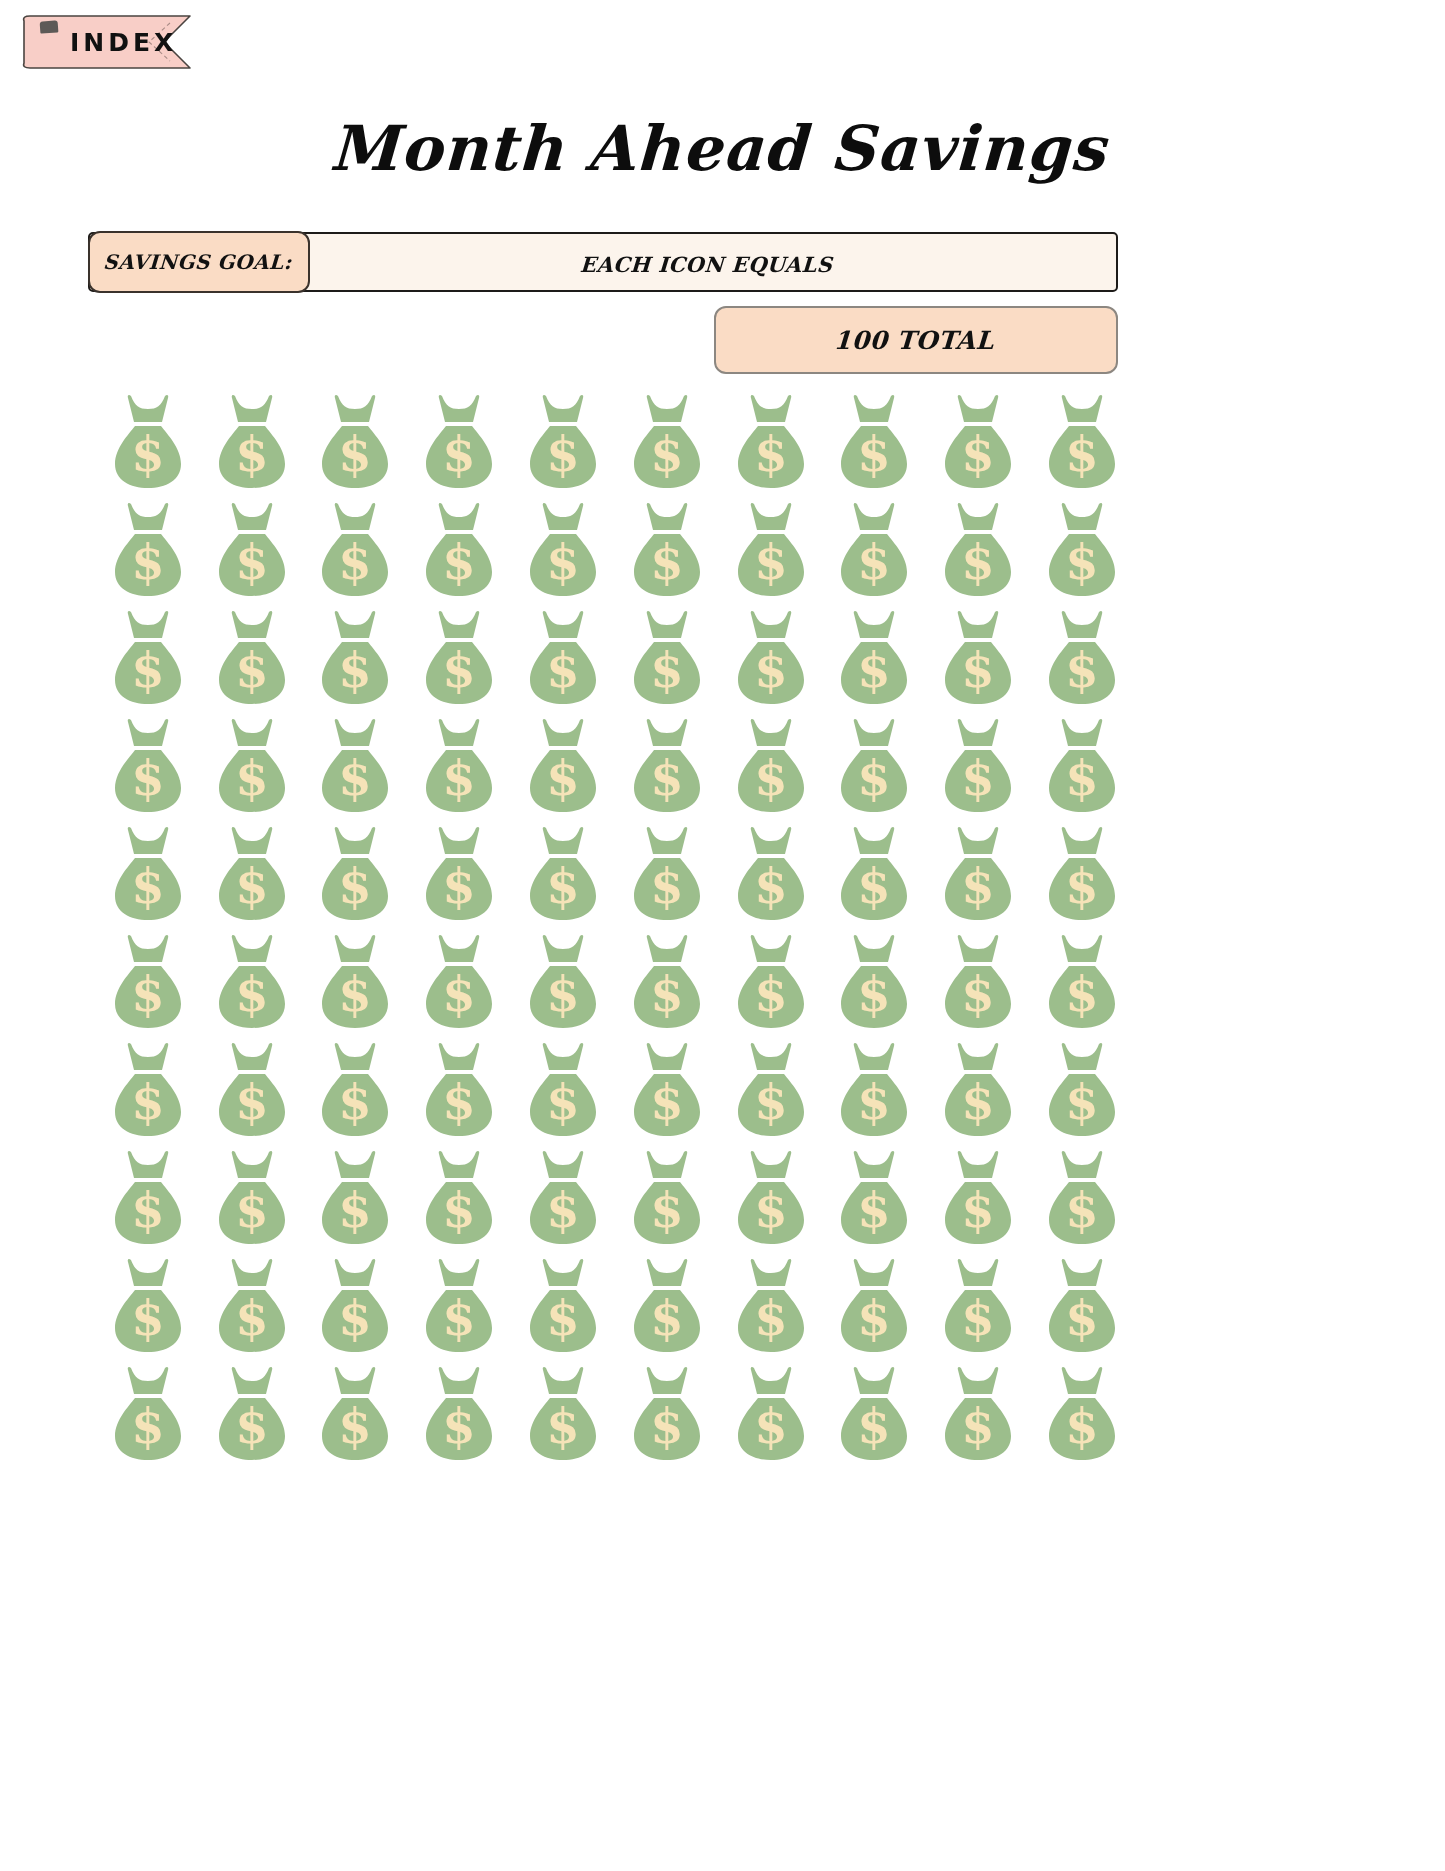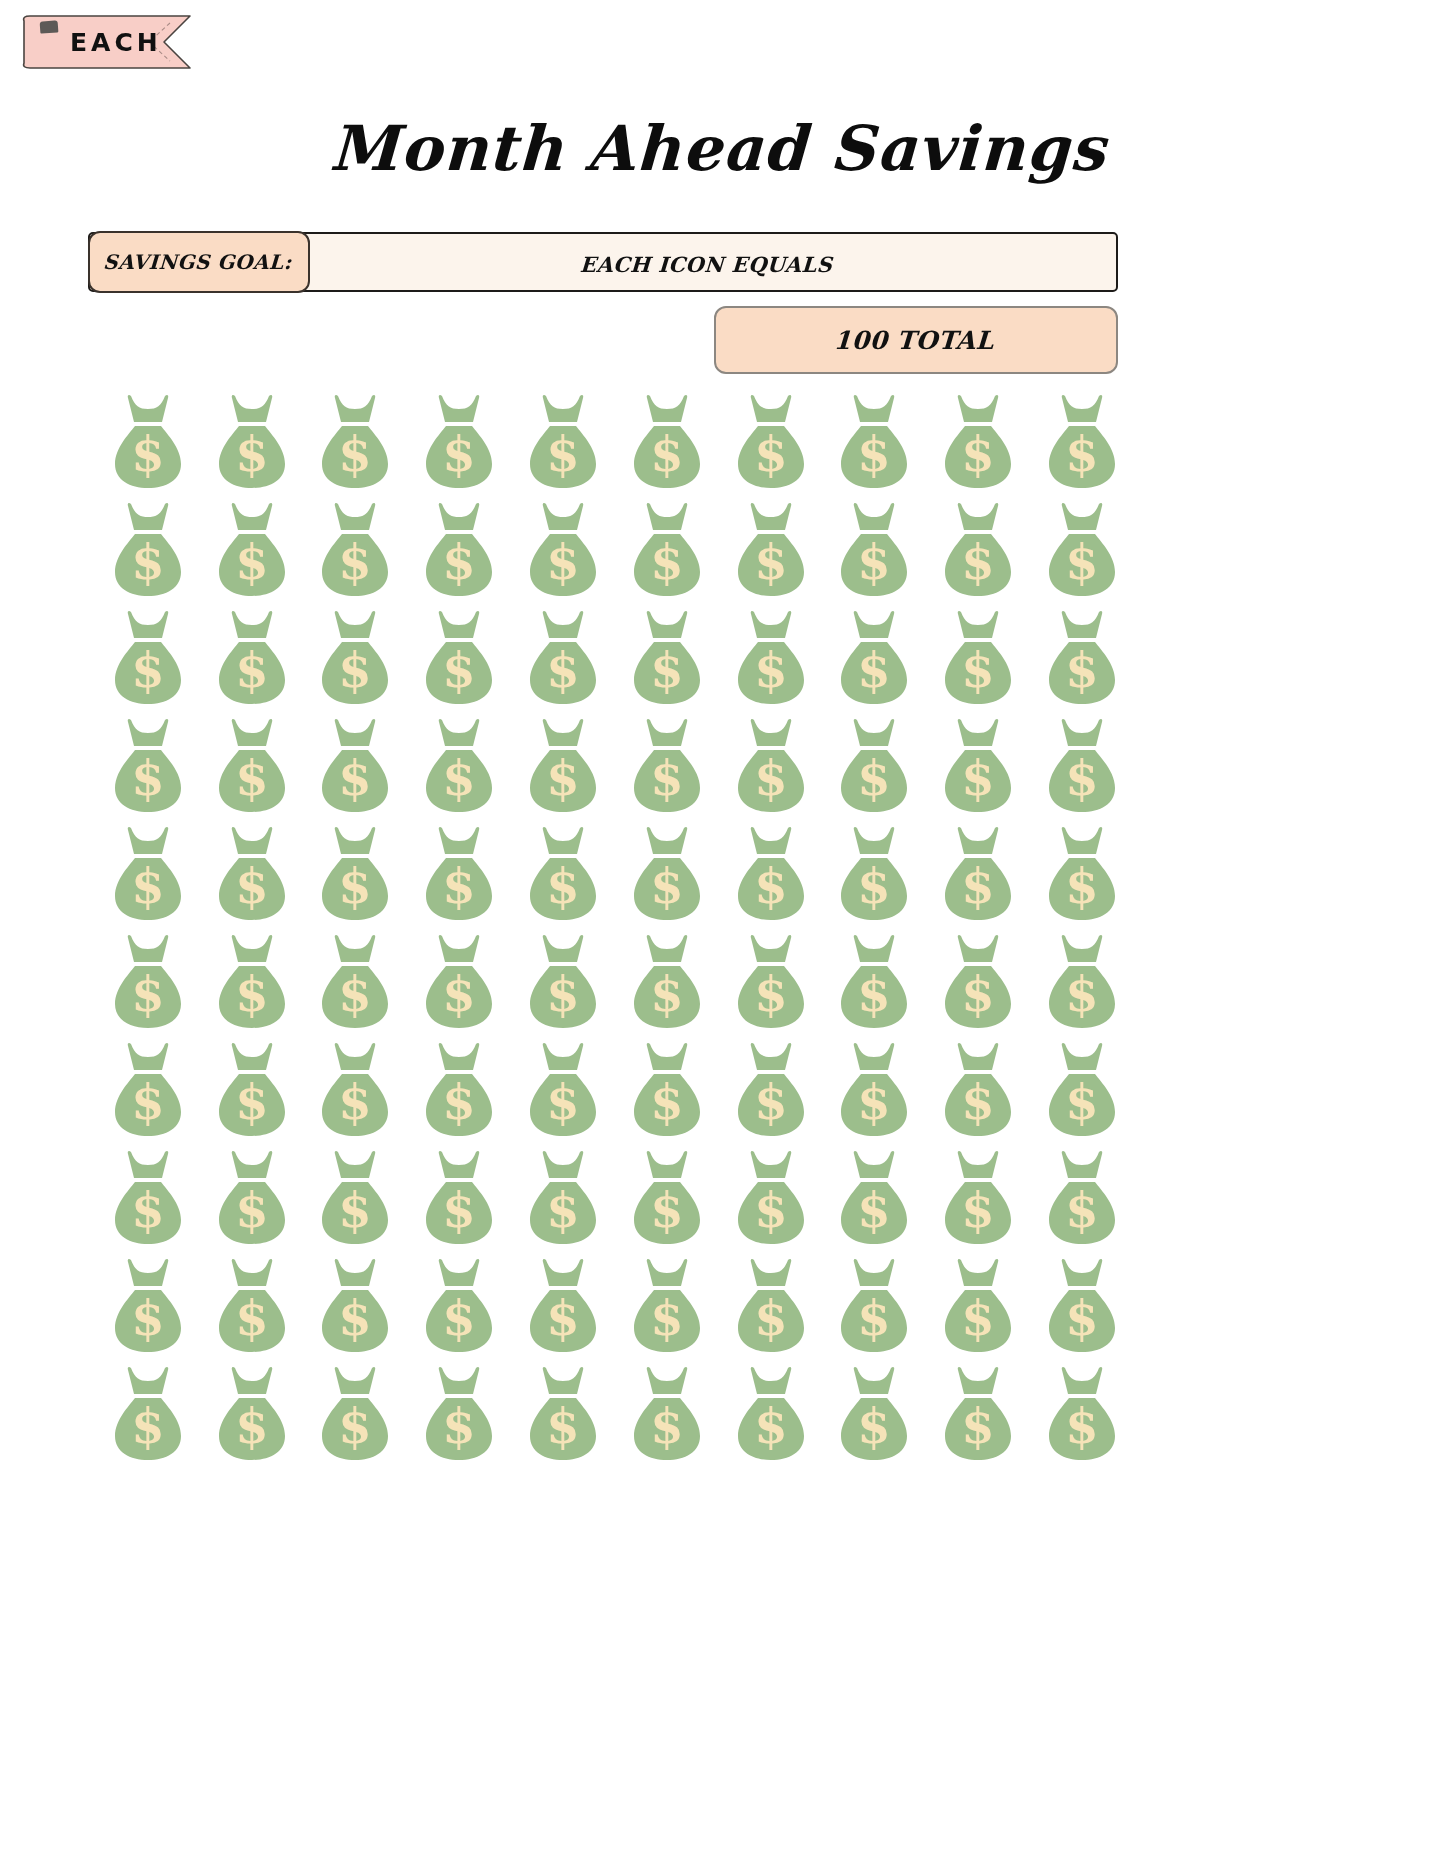--- a/index.html
+++ b/index.html
@@ -169,21 +169,21 @@
 </style>
 </head>
 <body>
 
 <div class="index-ribbon">
   <svg viewBox="0 0 210 58" xmlns="http://www.w3.org/2000/svg">
     <path d="M6,8 Q4,3 12,3 L172,3 L146,29 L172,55 L12,55 Q4,55 6,50 Z" fill="#f8cec7" stroke="#4a4440" stroke-width="1.6" stroke-linejoin="round"></path>
     <path d="M152,10 L131,29 L152,48" fill="none" stroke="#a98b86" stroke-width="1.1" stroke-dasharray="4 3"></path>
   </svg>
   <div class="ribbon-clip"></div>
-  <div class="index-label">EACH</div>
+  <div class="index-label">INDEX</div>
 </div>
 
 <div class="page-title">Month Ahead Savings</div>
 
 <div class="goal-row">
   <div class="goal-bar">
     <div class="each-icon-text">EACH ICON EQUALS</div>
   </div>
   <div class="goal-tag">
     <span class="goal-tag-text">SAVINGS GOAL:</span>

